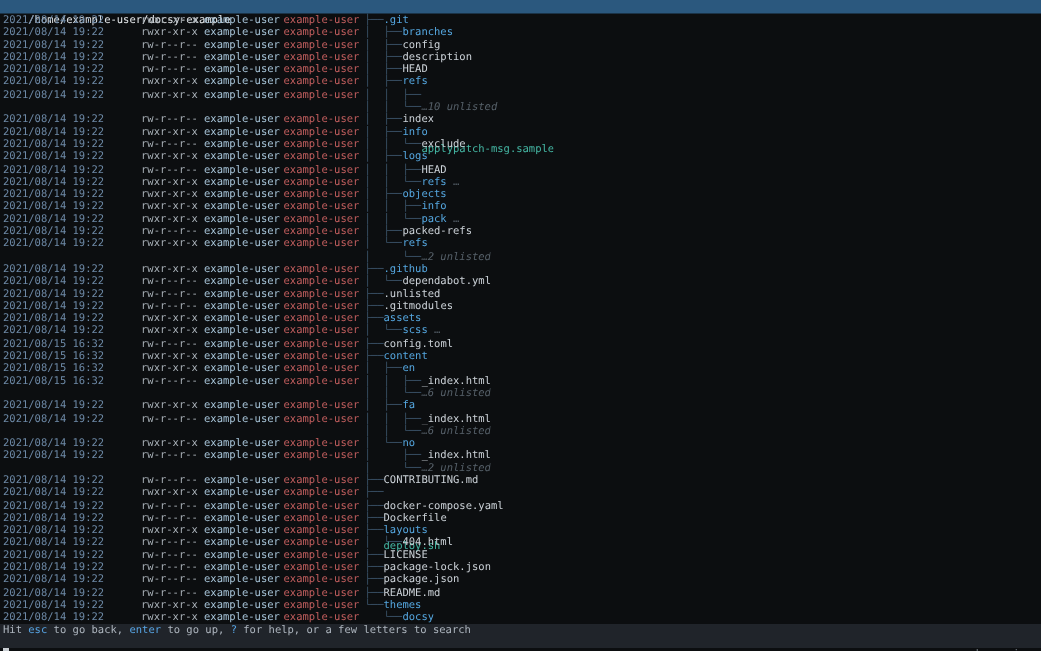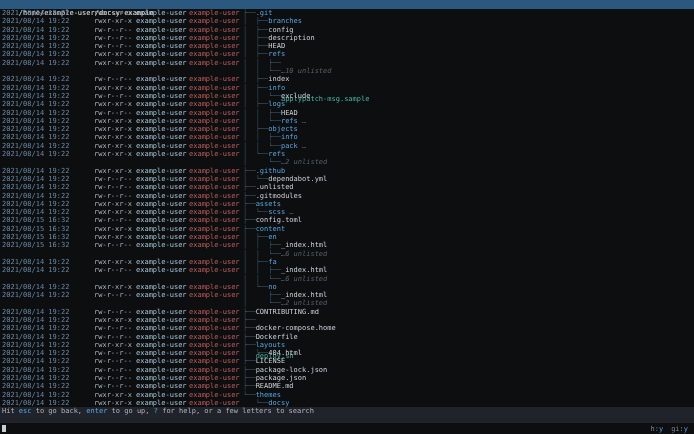--- a/index.html
+++ b/index.html
@@ -62,20 +62,21 @@
       <div class="trow"><span class="m-date"></span><span class="m-perms"></span><span class="m-owner"></span><span class="m-group"></span><span class="t-prefix">│  │  └──</span><span class="t-name unlisted">…10 unlisted</span><span class="t-suffix"></span></div>
       <div class="trow"><span class="m-date">2021/08/14 19:22</span><span class="m-perms">rw-r--r--</span><span class="m-owner">example-user</span><span class="m-group">example-user</span><span class="t-prefix">│  ├──</span><span class="t-name file">index</span><span class="t-suffix"></span></div>
       <div class="trow"><span class="m-date">2021/08/14 19:22</span><span class="m-perms">rwxr-xr-x</span><span class="m-owner">example-user</span><span class="m-group">example-user</span><span class="t-prefix">│  ├──</span><span class="t-name dir">info</span><span class="t-suffix"></span></div>
       <div class="trow"><span class="m-date">2021/08/14 19:22</span><span class="m-perms">rw-r--r--</span><span class="m-owner">example-user</span><span class="m-group">example-user</span><span class="t-prefix">│  │  └──</span><span class="t-name file">exclude</span><span class="t-suffix"></span></div>
       <div class="trow"><span class="m-date">2021/08/14 19:22</span><span class="m-perms">rwxr-xr-x</span><span class="m-owner">example-user</span><span class="m-group">example-user</span><span class="t-prefix">│  ├──</span><span class="t-name dir">logs</span><span class="t-suffix"></span></div>
       <div class="trow"><span class="m-date">2021/08/14 19:22</span><span class="m-perms">rw-r--r--</span><span class="m-owner">example-user</span><span class="m-group">example-user</span><span class="t-prefix">│  │  ├──</span><span class="t-name file">HEAD</span><span class="t-suffix"></span></div>
       <div class="trow"><span class="m-date">2021/08/14 19:22</span><span class="m-perms">rwxr-xr-x</span><span class="m-owner">example-user</span><span class="m-group">example-user</span><span class="t-prefix">│  │  └──</span><span class="t-name dir">refs</span><span class="t-suffix"> …</span></div>
       <div class="trow"><span class="m-date">2021/08/14 19:22</span><span class="m-perms">rwxr-xr-x</span><span class="m-owner">example-user</span><span class="m-group">example-user</span><span class="t-prefix">│  ├──</span><span class="t-name dir">objects</span><span class="t-suffix"></span></div>
       <div class="trow"><span class="m-date">2021/08/14 19:22</span><span class="m-perms">rwxr-xr-x</span><span class="m-owner">example-user</span><span class="m-group">example-user</span><span class="t-prefix">│  │  ├──</span><span class="t-name dir">info</span><span class="t-suffix"></span></div>
       <div class="trow"><span class="m-date">2021/08/14 19:22</span><span class="m-perms">rwxr-xr-x</span><span class="m-owner">example-user</span><span class="m-group">example-user</span><span class="t-prefix">│  │  └──</span><span class="t-name dir">pack</span><span class="t-suffix"> …</span></div>
+      <div class="trow"><span class="m-date">2021/08/14 19:22</span><span class="m-perms">rw-r--r--</span><span class="m-owner">example-user</span><span class="m-group">example-user</span><span class="t-prefix">│  ├──</span><span class="t-name file">packed-refs</span><span class="t-suffix"></span></div>
       <div class="trow"><span class="m-date">2021/08/14 19:22</span><span class="m-perms">rwxr-xr-x</span><span class="m-owner">example-user</span><span class="m-group">example-user</span><span class="t-prefix">│  └──</span><span class="t-name dir">refs</span><span class="t-suffix"></span></div>
       <div class="trow"><span class="m-date"></span><span class="m-perms"></span><span class="m-owner"></span><span class="m-group"></span><span class="t-prefix">│     └──</span><span class="t-name unlisted">…2 unlisted</span><span class="t-suffix"></span></div>
       <div class="trow"><span class="m-date">2021/08/14 19:22</span><span class="m-perms">rwxr-xr-x</span><span class="m-owner">example-user</span><span class="m-group">example-user</span><span class="t-prefix">├──</span><span class="t-name dir">.github</span><span class="t-suffix"></span></div>
       <div class="trow"><span class="m-date">2021/08/14 19:22</span><span class="m-perms">rw-r--r--</span><span class="m-owner">example-user</span><span class="m-group">example-user</span><span class="t-prefix">│  └──</span><span class="t-name file">dependabot.yml</span><span class="t-suffix"></span></div>
       <div class="trow"><span class="m-date">2021/08/14 19:22</span><span class="m-perms">rw-r--r--</span><span class="m-owner">example-user</span><span class="m-group">example-user</span><span class="t-prefix">├──</span><span class="t-name file">.unlisted</span><span class="t-suffix"></span></div>
       <div class="trow"><span class="m-date">2021/08/14 19:22</span><span class="m-perms">rw-r--r--</span><span class="m-owner">example-user</span><span class="m-group">example-user</span><span class="t-prefix">├──</span><span class="t-name file">.gitmodules</span><span class="t-suffix"></span></div>
       <div class="trow"><span class="m-date">2021/08/14 19:22</span><span class="m-perms">rwxr-xr-x</span><span class="m-owner">example-user</span><span class="m-group">example-user</span><span class="t-prefix">├──</span><span class="t-name dir">assets</span><span class="t-suffix"></span></div>
       <div class="trow"><span class="m-date">2021/08/14 19:22</span><span class="m-perms">rwxr-xr-x</span><span class="m-owner">example-user</span><span class="m-group">example-user</span><span class="t-prefix">│  └──</span><span class="t-name dir">scss</span><span class="t-suffix"> …</span></div>
       <div class="trow"><span class="m-date">2021/08/15 16:32</span><span class="m-perms">rw-r--r--</span><span class="m-owner">example-user</span><span class="m-group">example-user</span><span class="t-prefix">├──</span><span class="t-name file">config.toml</span><span class="t-suffix"></span></div>
       <div class="trow"><span class="m-date">2021/08/15 16:32</span><span class="m-perms">rwxr-xr-x</span><span class="m-owner">example-user</span><span class="m-group">example-user</span><span class="t-prefix">├──</span><span class="t-name dir">content</span><span class="t-suffix"></span></div>
@@ -83,21 +84,21 @@
       <div class="trow"><span class="m-date">2021/08/15 16:32</span><span class="m-perms">rw-r--r--</span><span class="m-owner">example-user</span><span class="m-group">example-user</span><span class="t-prefix">│  │  ├──</span><span class="t-name file">_index.html</span><span class="t-suffix"></span></div>
       <div class="trow"><span class="m-date"></span><span class="m-perms"></span><span class="m-owner"></span><span class="m-group"></span><span class="t-prefix">│  │  └──</span><span class="t-name unlisted">…6 unlisted</span><span class="t-suffix"></span></div>
       <div class="trow"><span class="m-date">2021/08/14 19:22</span><span class="m-perms">rwxr-xr-x</span><span class="m-owner">example-user</span><span class="m-group">example-user</span><span class="t-prefix">│  ├──</span><span class="t-name dir">fa</span><span class="t-suffix"></span></div>
       <div class="trow"><span class="m-date">2021/08/14 19:22</span><span class="m-perms">rw-r--r--</span><span class="m-owner">example-user</span><span class="m-group">example-user</span><span class="t-prefix">│  │  ├──</span><span class="t-name file">_index.html</span><span class="t-suffix"></span></div>
       <div class="trow"><span class="m-date"></span><span class="m-perms"></span><span class="m-owner"></span><span class="m-group"></span><span class="t-prefix">│  │  └──</span><span class="t-name unlisted">…6 unlisted</span><span class="t-suffix"></span></div>
       <div class="trow"><span class="m-date">2021/08/14 19:22</span><span class="m-perms">rwxr-xr-x</span><span class="m-owner">example-user</span><span class="m-group">example-user</span><span class="t-prefix">│  └──</span><span class="t-name dir">no</span><span class="t-suffix"></span></div>
       <div class="trow"><span class="m-date">2021/08/14 19:22</span><span class="m-perms">rw-r--r--</span><span class="m-owner">example-user</span><span class="m-group">example-user</span><span class="t-prefix">│     ├──</span><span class="t-name file">_index.html</span><span class="t-suffix"></span></div>
       <div class="trow"><span class="m-date"></span><span class="m-perms"></span><span class="m-owner"></span><span class="m-group"></span><span class="t-prefix">│     └──</span><span class="t-name unlisted">…2 unlisted</span><span class="t-suffix"></span></div>
       <div class="trow"><span class="m-date">2021/08/14 19:22</span><span class="m-perms">rw-r--r--</span><span class="m-owner">example-user</span><span class="m-group">example-user</span><span class="t-prefix">├──</span><span class="t-name file">CONTRIBUTING.md</span><span class="t-suffix"></span></div>
       <div class="trow"><span class="m-date">2021/08/14 19:22</span><span class="m-perms">rwxr-xr-x</span><span class="m-owner">example-user</span><span class="m-group">example-user</span><span class="t-prefix">├──</span><span class="t-name exec">deploy.sh</span><span class="t-suffix"></span></div>
-      <div class="trow"><span class="m-date">2021/08/14 19:22</span><span class="m-perms">rw-r--r--</span><span class="m-owner">example-user</span><span class="m-group">example-user</span><span class="t-prefix">├──</span><span class="t-name file">docker-compose.home</span><span class="t-suffix"></span></div>
+      <div class="trow"><span class="m-date">2021/08/14 19:22</span><span class="m-perms">rw-r--r--</span><span class="m-owner">example-user</span><span class="m-group">example-user</span><span class="t-prefix">├──</span><span class="t-name file">docker-compose.yaml</span><span class="t-suffix"></span></div>
       <div class="trow"><span class="m-date">2021/08/14 19:22</span><span class="m-perms">rw-r--r--</span><span class="m-owner">example-user</span><span class="m-group">example-user</span><span class="t-prefix">├──</span><span class="t-name file">Dockerfile</span><span class="t-suffix"></span></div>
       <div class="trow"><span class="m-date">2021/08/14 19:22</span><span class="m-perms">rwxr-xr-x</span><span class="m-owner">example-user</span><span class="m-group">example-user</span><span class="t-prefix">├──</span><span class="t-name dir">layouts</span><span class="t-suffix"></span></div>
       <div class="trow"><span class="m-date">2021/08/14 19:22</span><span class="m-perms">rw-r--r--</span><span class="m-owner">example-user</span><span class="m-group">example-user</span><span class="t-prefix">│  └──</span><span class="t-name file">404.html</span><span class="t-suffix"></span></div>
       <div class="trow"><span class="m-date">2021/08/14 19:22</span><span class="m-perms">rw-r--r--</span><span class="m-owner">example-user</span><span class="m-group">example-user</span><span class="t-prefix">├──</span><span class="t-name file">LICENSE</span><span class="t-suffix"></span></div>
       <div class="trow"><span class="m-date">2021/08/14 19:22</span><span class="m-perms">rw-r--r--</span><span class="m-owner">example-user</span><span class="m-group">example-user</span><span class="t-prefix">├──</span><span class="t-name file">package-lock.json</span><span class="t-suffix"></span></div>
       <div class="trow"><span class="m-date">2021/08/14 19:22</span><span class="m-perms">rw-r--r--</span><span class="m-owner">example-user</span><span class="m-group">example-user</span><span class="t-prefix">├──</span><span class="t-name file">package.json</span><span class="t-suffix"></span></div>
       <div class="trow"><span class="m-date">2021/08/14 19:22</span><span class="m-perms">rw-r--r--</span><span class="m-owner">example-user</span><span class="m-group">example-user</span><span class="t-prefix">├──</span><span class="t-name file">README.md</span><span class="t-suffix"></span></div>
       <div class="trow"><span class="m-date">2021/08/14 19:22</span><span class="m-perms">rwxr-xr-x</span><span class="m-owner">example-user</span><span class="m-group">example-user</span><span class="t-prefix">└──</span><span class="t-name dir">themes</span><span class="t-suffix"></span></div>
       <div class="trow"><span class="m-date">2021/08/14 19:22</span><span class="m-perms">rwxr-xr-x</span><span class="m-owner">example-user</span><span class="m-group">example-user</span><span class="t-prefix">   └──</span><span class="t-name dir">docsy</span><span class="t-suffix"></span></div>
     </div>

